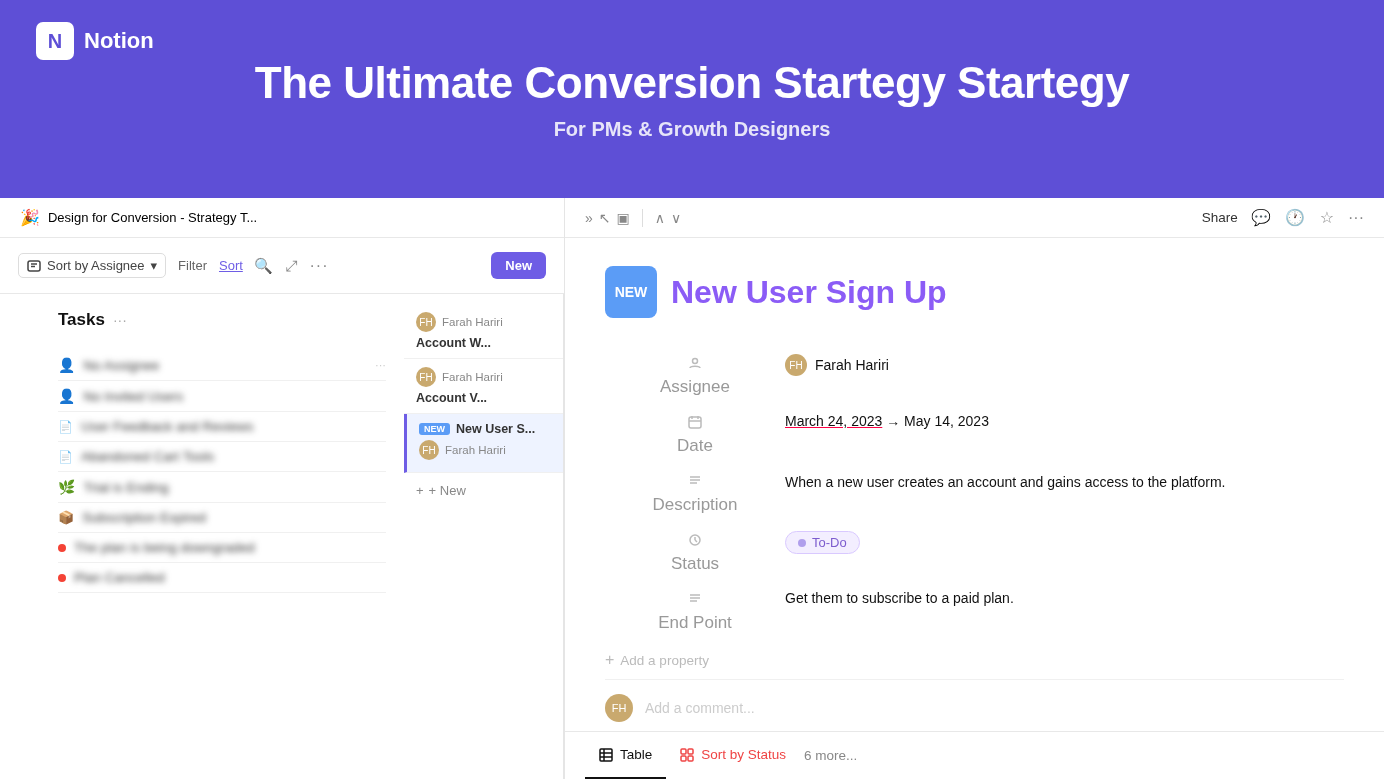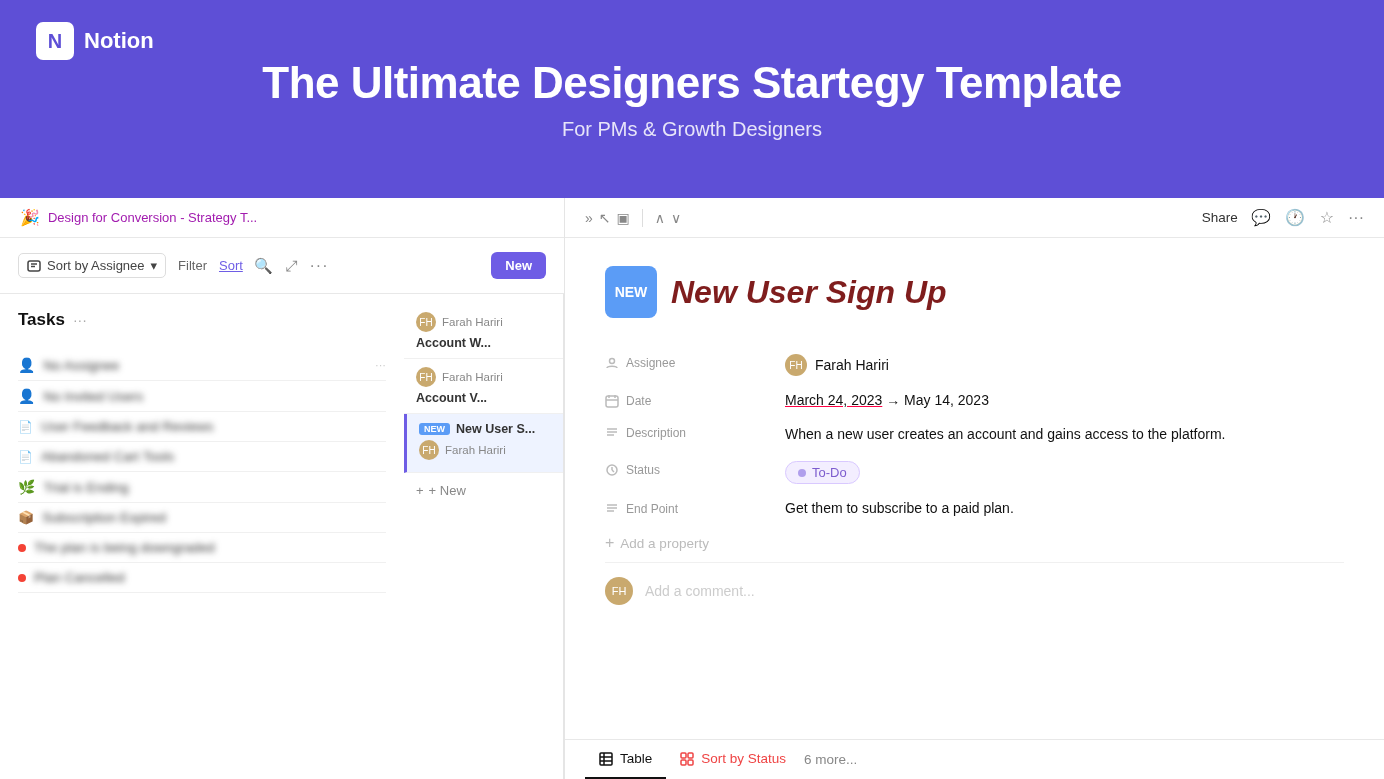--- a/index.html
+++ b/index.html
@@ -42,21 +42,21 @@
     .hero-title {
       color: #fff;
       font-size: 44px;
       font-weight: 800;
       letter-spacing: -0.5px;
       text-align: center;
     }
     .hero-subtitle {
       color: rgba(255,255,255,0.85);
       font-size: 20px;
-      font-weight: 400;
+      font-weight: 700;
       margin-top: 10px;
       text-align: center;
     }
 
     
     .main-area {
       display: flex;
       width: 100%;
       height: calc(779px - 198px);
       background: #fff;
@@ -261,40 +261,40 @@
       width: 52px;
       height: 52px;
       display: flex;
       align-items: center;
       justify-content: center;
       font-size: 14px;
     }
     .detail-title {
       font-size: 32px;
       font-weight: 800;
-      color: #7f1d1d;
-      font-style: italic;
+      color: #8b5cf6;
     }
 
     
     .property-row {
       display: flex;
       align-items: flex-start;
       padding: 8px 0;
       gap: 0;
     }
     .property-label {
       width: 180px;
       min-width: 180px;
-      font-size: 12px;
+      font-size: 17px;
       color: #999;
       display: flex;
       align-items: center;
       gap: 7px;
       padding-top: 2px;
+      flex-direction: column;
     }
     .property-label svg { width: 14px; height: 14px; color: #bbb; }
     .property-value {
       flex: 1;
       font-size: 14px;
       color: #111;
     }
     .assignee-row {
       display: flex;
       align-items: center;
@@ -366,21 +366,21 @@
       cursor: text;
     }
 
     
     .bottom-tabs {
       display: flex;
       align-items: center;
       gap: 0;
       border-top: 1px solid #e8e8e8;
       padding: 0 20px;
-      height: 40px;
+      height: 48px;
     }
     .tab-item {
       display: flex;
       align-items: center;
       gap: 7px;
       padding: 0 14px;
       height: 100%;
       font-size: 13.5px;
       color: #ef4444;
       cursor: pointer;
@@ -400,43 +400,44 @@
 
     
     .breadcrumb-bar {
       display: flex;
       align-items: center;
       padding: 10px 20px;
       border-bottom: 1px solid #e8e8e8;
       gap: 8px;
     }
     .breadcrumb-emoji { font-size: 16px; }
-    .breadcrumb-text { font-size: 13px; color: #a21caf; }
+    .breadcrumb-text { font-size: 13px; color: #000000; }
 
     .left-content {
       display: flex;
       flex: 1;
       overflow: hidden;
+      margin-left: 40px;
     }
 
     .task-list-area {
       flex: 1;
       overflow-y: auto;
       padding: 0 0 10px 0;
     }
   </style>
 </head>
 <body>
 
 <div class="hero">
   <div class="notion-logo">
     <div class="notion-logo-icon">N</div>
     <span>Notion</span>
   </div>
-  <div class="hero-title">The Ultimate Designers Startegy Template</div>
+  <div class="hero-title">The Ultimate Conversion Startegy Startegy</div>
   <div class="hero-subtitle">For PMs &amp; Growth Designers</div>
 </div>
 
 <div class="main-area">
 
   <div class="left-panel">
 
     <div class="breadcrumb-bar">
       <span class="breadcrumb-emoji">🎉</span>
       <span class="breadcrumb-text">Design for Conversion - Strategy T...</span>

